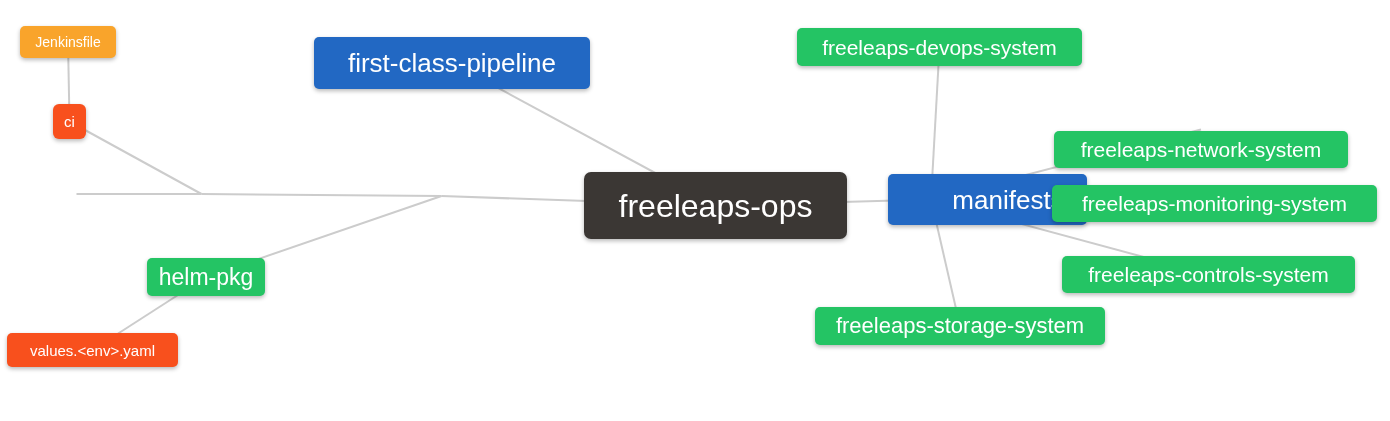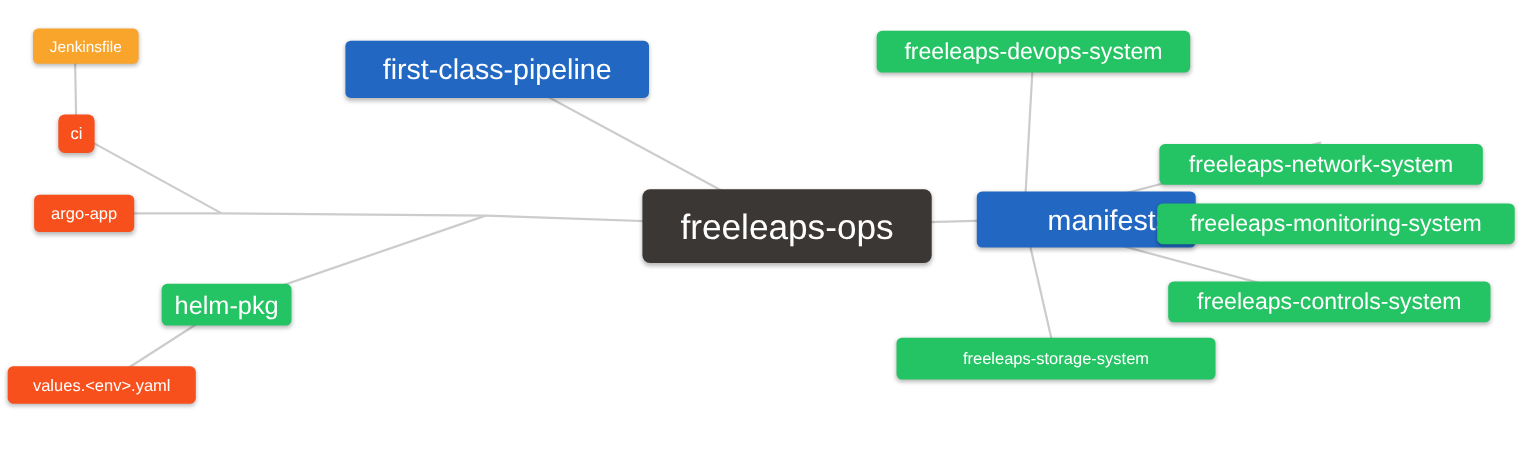--- a/index.html
+++ b/index.html
@@ -56,25 +56,24 @@
     <line x1="452" y1="63" x2="715.5" y2="205.5"></line>
     <line x1="441.5" y1="196" x2="715.5" y2="205.5"></line>
     <line x1="715.5" y1="205.5" x2="931" y2="199.5"></line>
     <line x1="931" y1="199.5" x2="939.5" y2="47"></line>
     <line x1="931" y1="199.5" x2="1201" y2="129.5"></line>
     <line x1="931" y1="199.5" x2="1214.5" y2="203.5"></line>
     <line x1="931" y1="199.5" x2="1208.5" y2="274.5"></line>
     <line x1="931" y1="199.5" x2="960" y2="326"></line>
   </svg>
 
-  <div class="node" style="left: 20px; top: 26px; width: 96px; height: 32px; font-size: 14px; background: rgb(249, 164, 43); margin-left: 10px;">Jenkinsfile</div>
+  <div class="node" style="left: 20px; top: 26px; width: 96px; height: 32px; font-size: 14px; background: rgb(249, 164, 43);">Jenkinsfile</div>
 
   <div class="node" style="left: 53px; top: 104px; width: 33px; height: 35px; font-size: 15px; border-radius: 6px; background: rgb(248, 80, 29);">ci</div>
 
-  <div class="node" style="left: 31px; top: 177px; width: 91px; height: 34px; font-size: 15px; background: rgb(248, 80, 29);">argo-app</div>
 
 
   <div class="node" style="left: 147px; top: 258px; width: 118px; height: 38px; font-size: 23px; background: rgb(36, 196, 100);">helm-pkg</div>
 
   <div class="node" style="left: 7px; top: 333px; width: 171px; height: 34px; font-size: 15px; background: rgb(248, 80, 29);">values.&lt;env&gt;.yaml</div>
 
   <div class="node" style="left: 314px; top: 37px; width: 276px; height: 52px; font-size: 26px; background: rgb(34, 104, 195);">first-class-pipeline</div>
 
 
   <div class="node" style="left: 584px; top: 172px; width: 263px; height: 67px; font-size: 32px; border-radius: 7px; background: rgb(59, 55, 52);">freeleaps-ops</div>
@@ -82,15 +81,15 @@
   <div class="node" style="left: 888px; top: 174px; width: 158px; height: 51px; font-size: 26px; background: rgb(34, 104, 195); padding-left: 41px;">manifests</div>
 
   <div class="node" style="left: 797px; top: 28px; width: 285px; height: 38px; font-size: 21px; background: rgb(36, 196, 100);">freeleaps-devops-system</div>
 
   <div class="node" style="left: 1054px; top: 111px; width: 294px; height: 37px; font-size: 21px; background: rgb(36, 196, 100); margin-top: 20px;">freeleaps-network-system</div>
 
   <div class="node" style="left: 1052px; top: 185px; width: 325px; height: 37px; font-size: 21px; background: rgb(36, 196, 100);">freeleaps-monitoring-system</div>
 
   <div class="node" style="left: 1062px; top: 256px; width: 293px; height: 37px; font-size: 21px; background: rgb(36, 196, 100); text-align: right;">freeleaps-controls-system</div>
 
-  <div class="node" style="left: 815px; top: 307px; width: 290px; height: 38px; font-size: 15px; background: rgb(36, 196, 100);">freeleaps-storage-system</div>
+  <div class="node" style="left: 815px; top: 307px; width: 290px; height: 38px; font-size: 22px; background: rgb(36, 196, 100);">freeleaps-storage-system</div>
 
 </div>
 
 </body></html>

